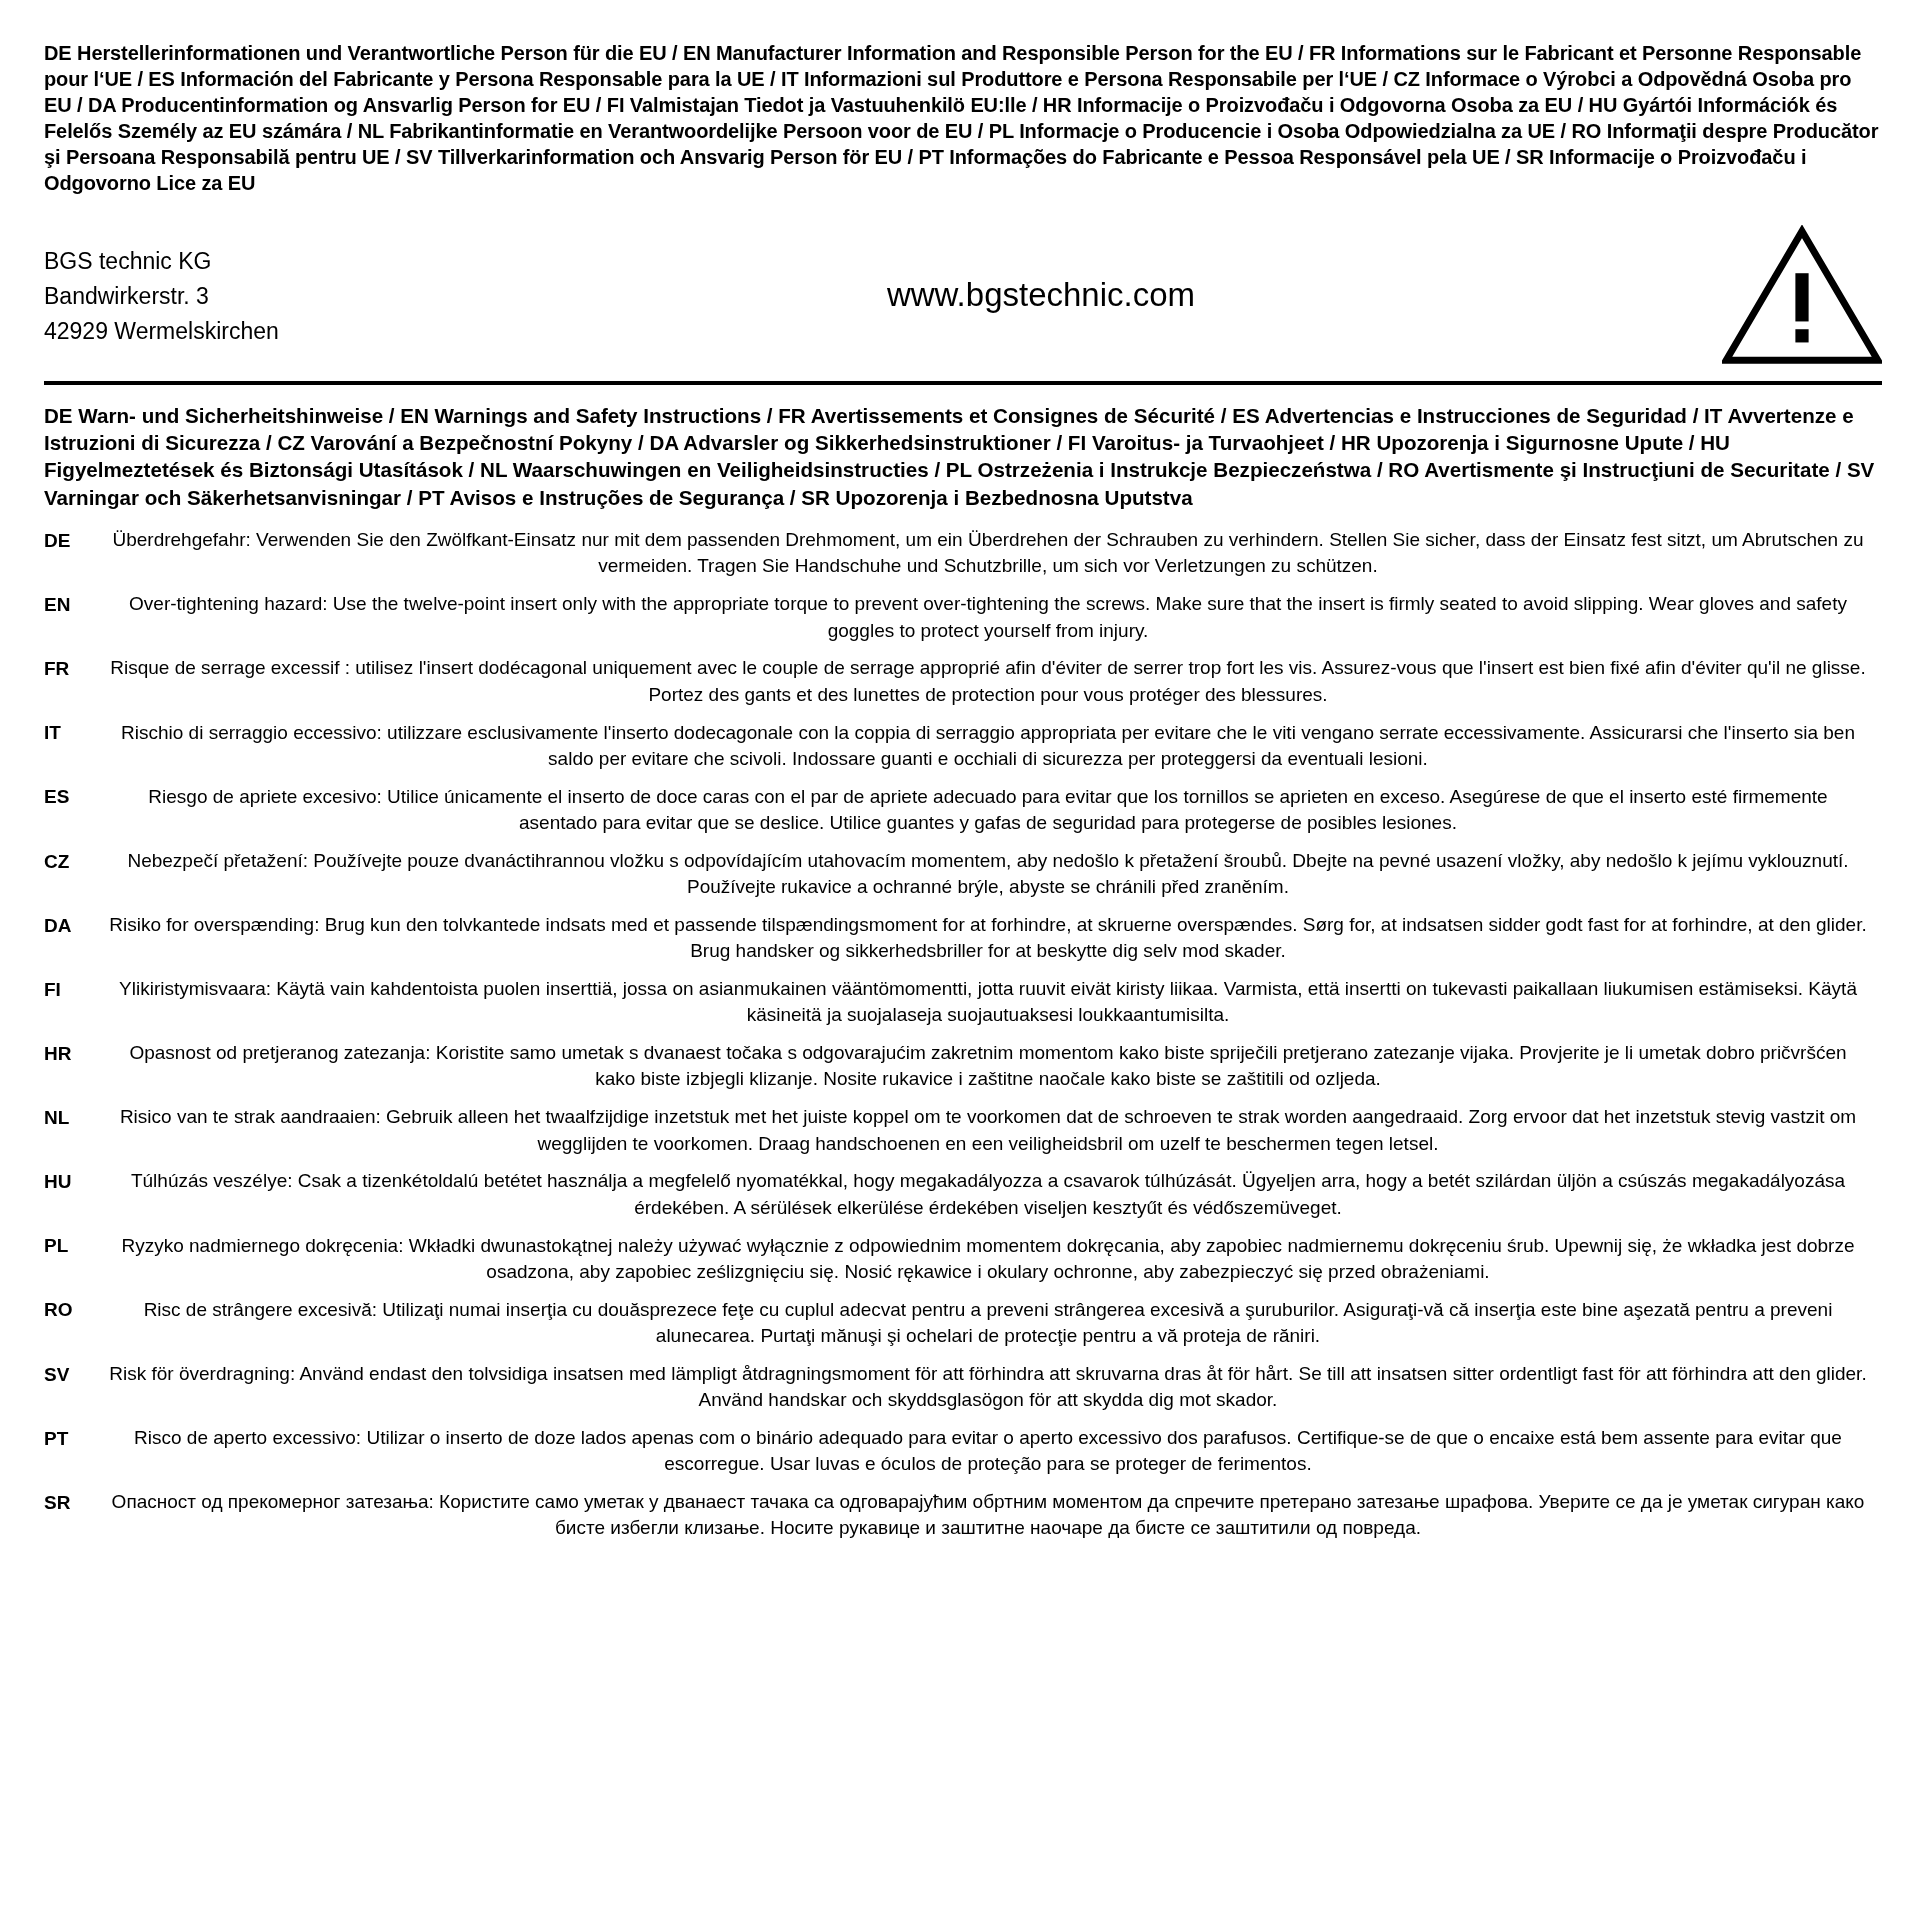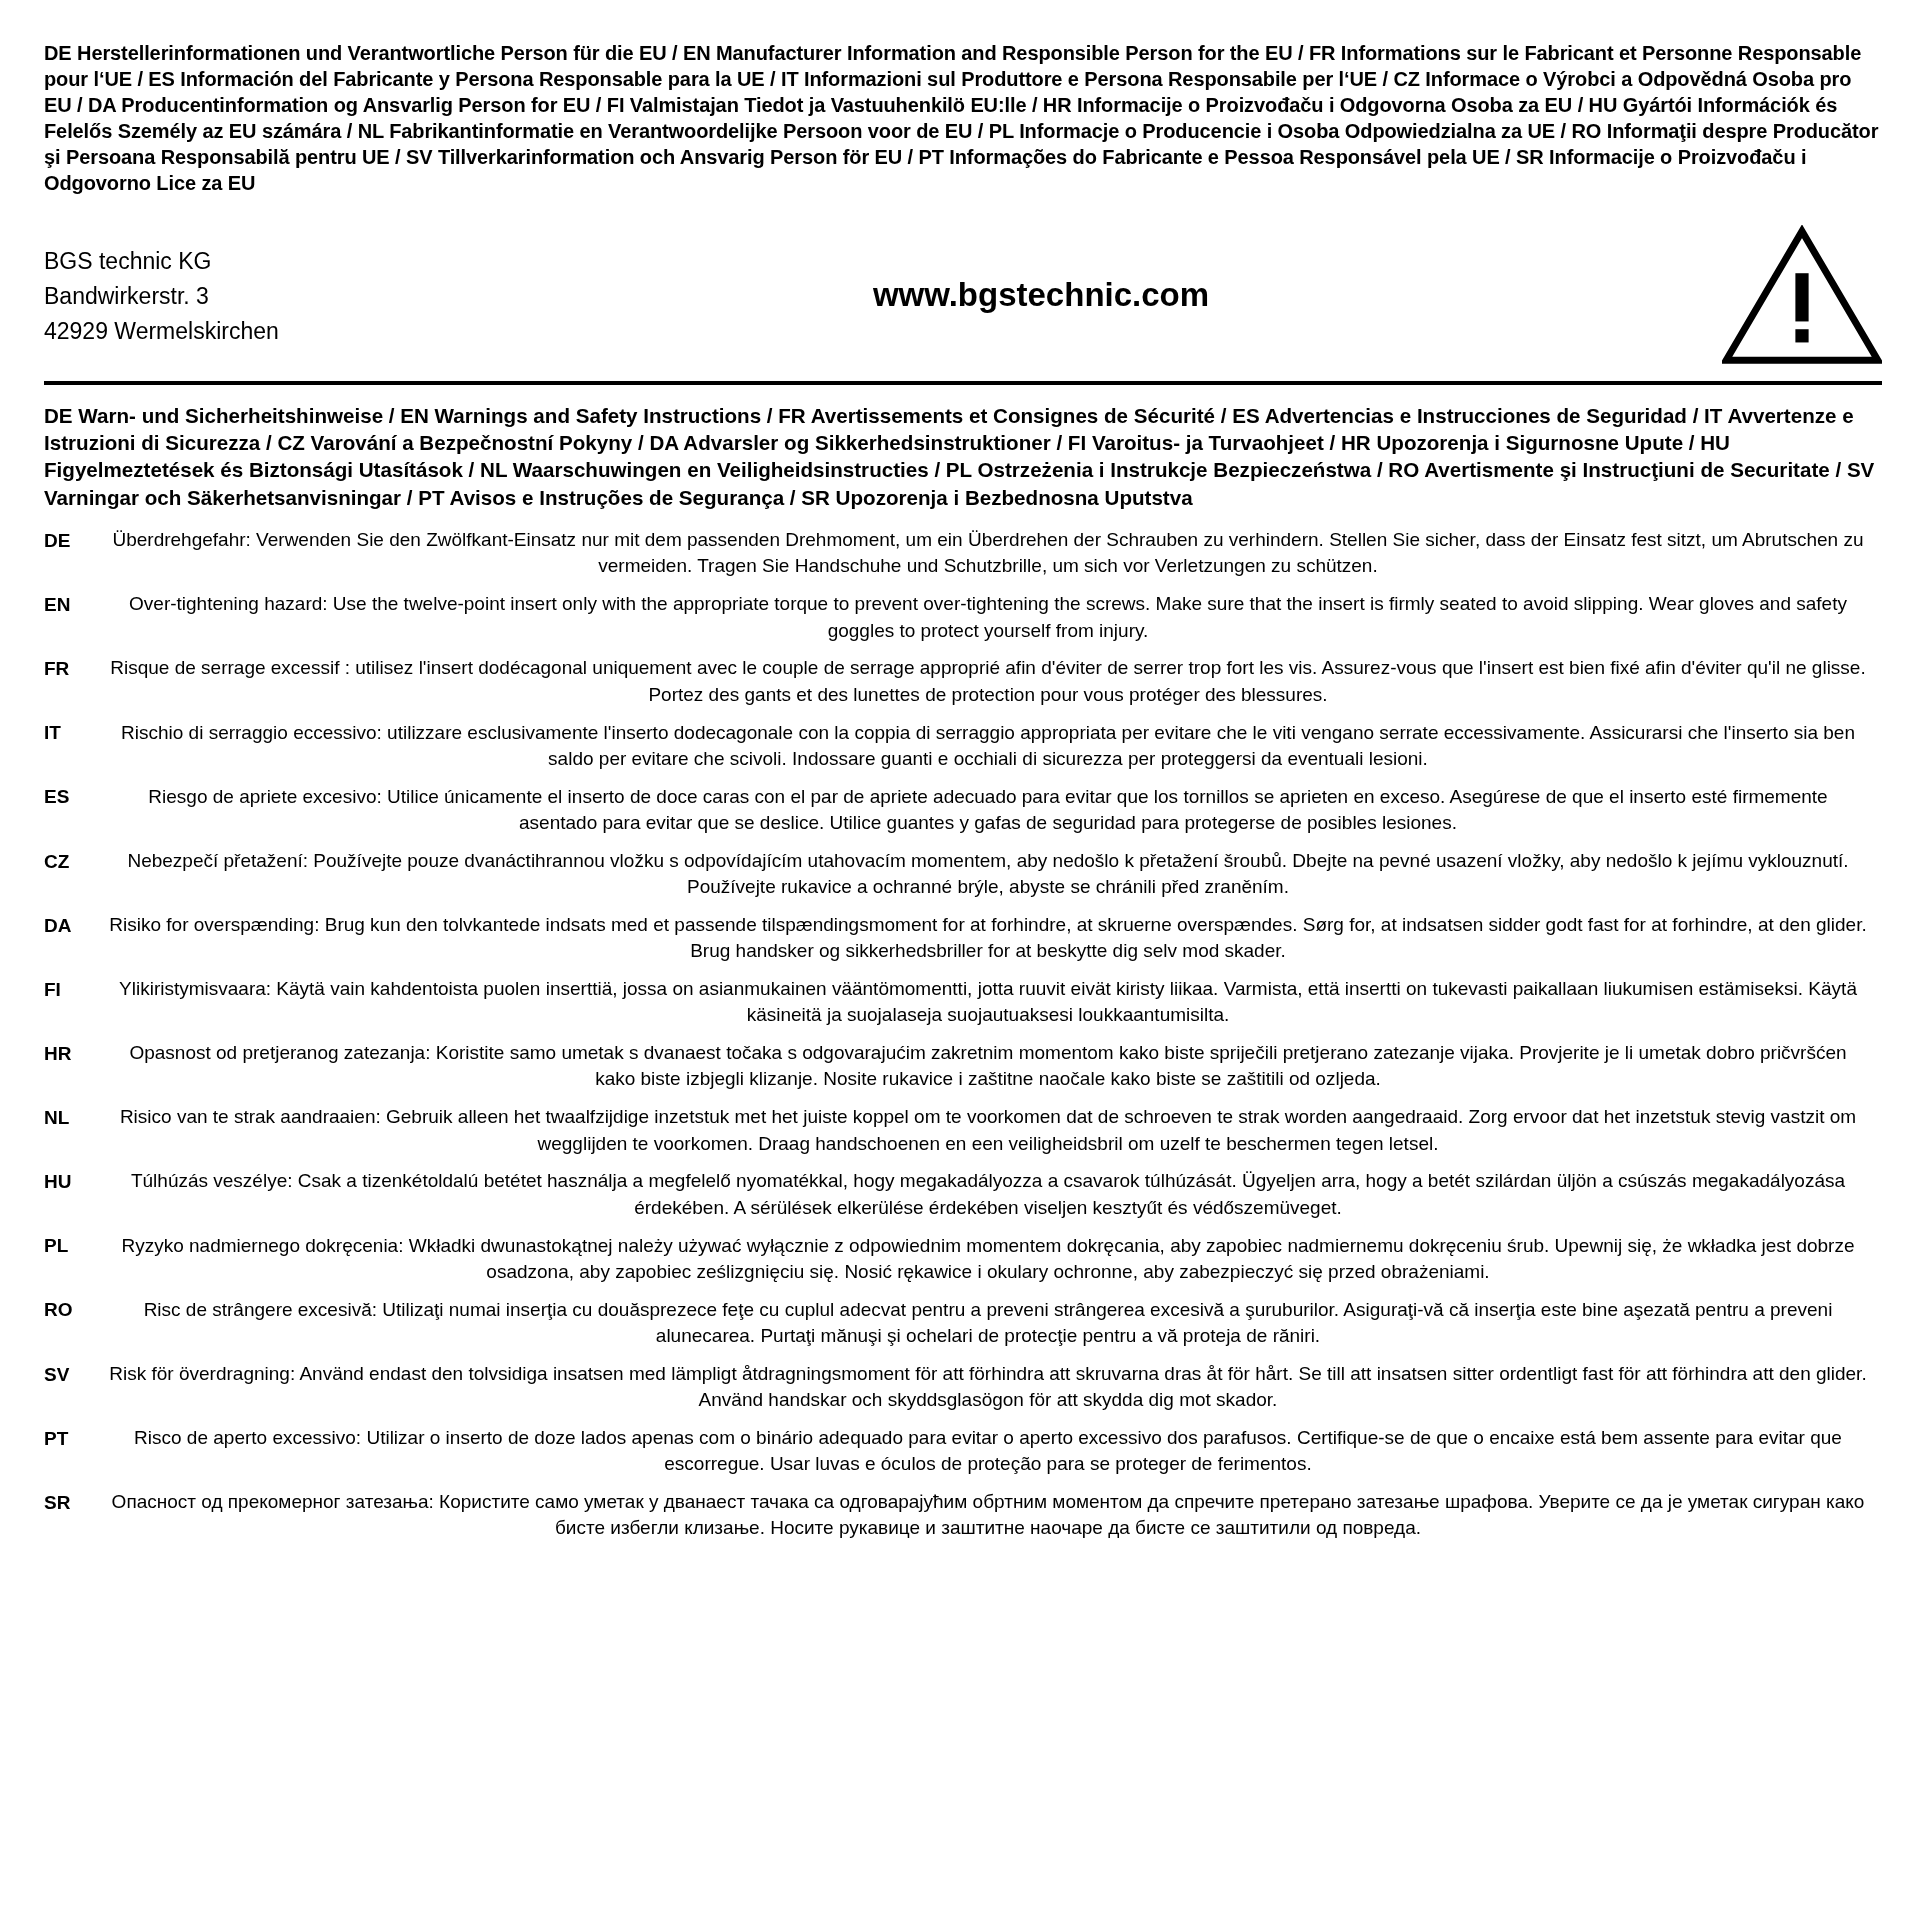--- a/index.html
+++ b/index.html
@@ -82,21 +82,21 @@
   }
   .tel-col {
     flex: 0 0 335px;
     font-size: 23px;
     line-height: 1.52;
     padding-top: 4.7px;
   }
   .web-col {
     flex: 1 1 auto;
     font-size: 33px;
-    font-weight: bold;
+    font-weight: normal;
     text-align: center;
     padding-right: 23px;
   }
   .warn-col {
     flex: 0 0 179px;
     display: flex;
     justify-content: flex-end;
     align-items: center;
   }
   .warn-tri {

